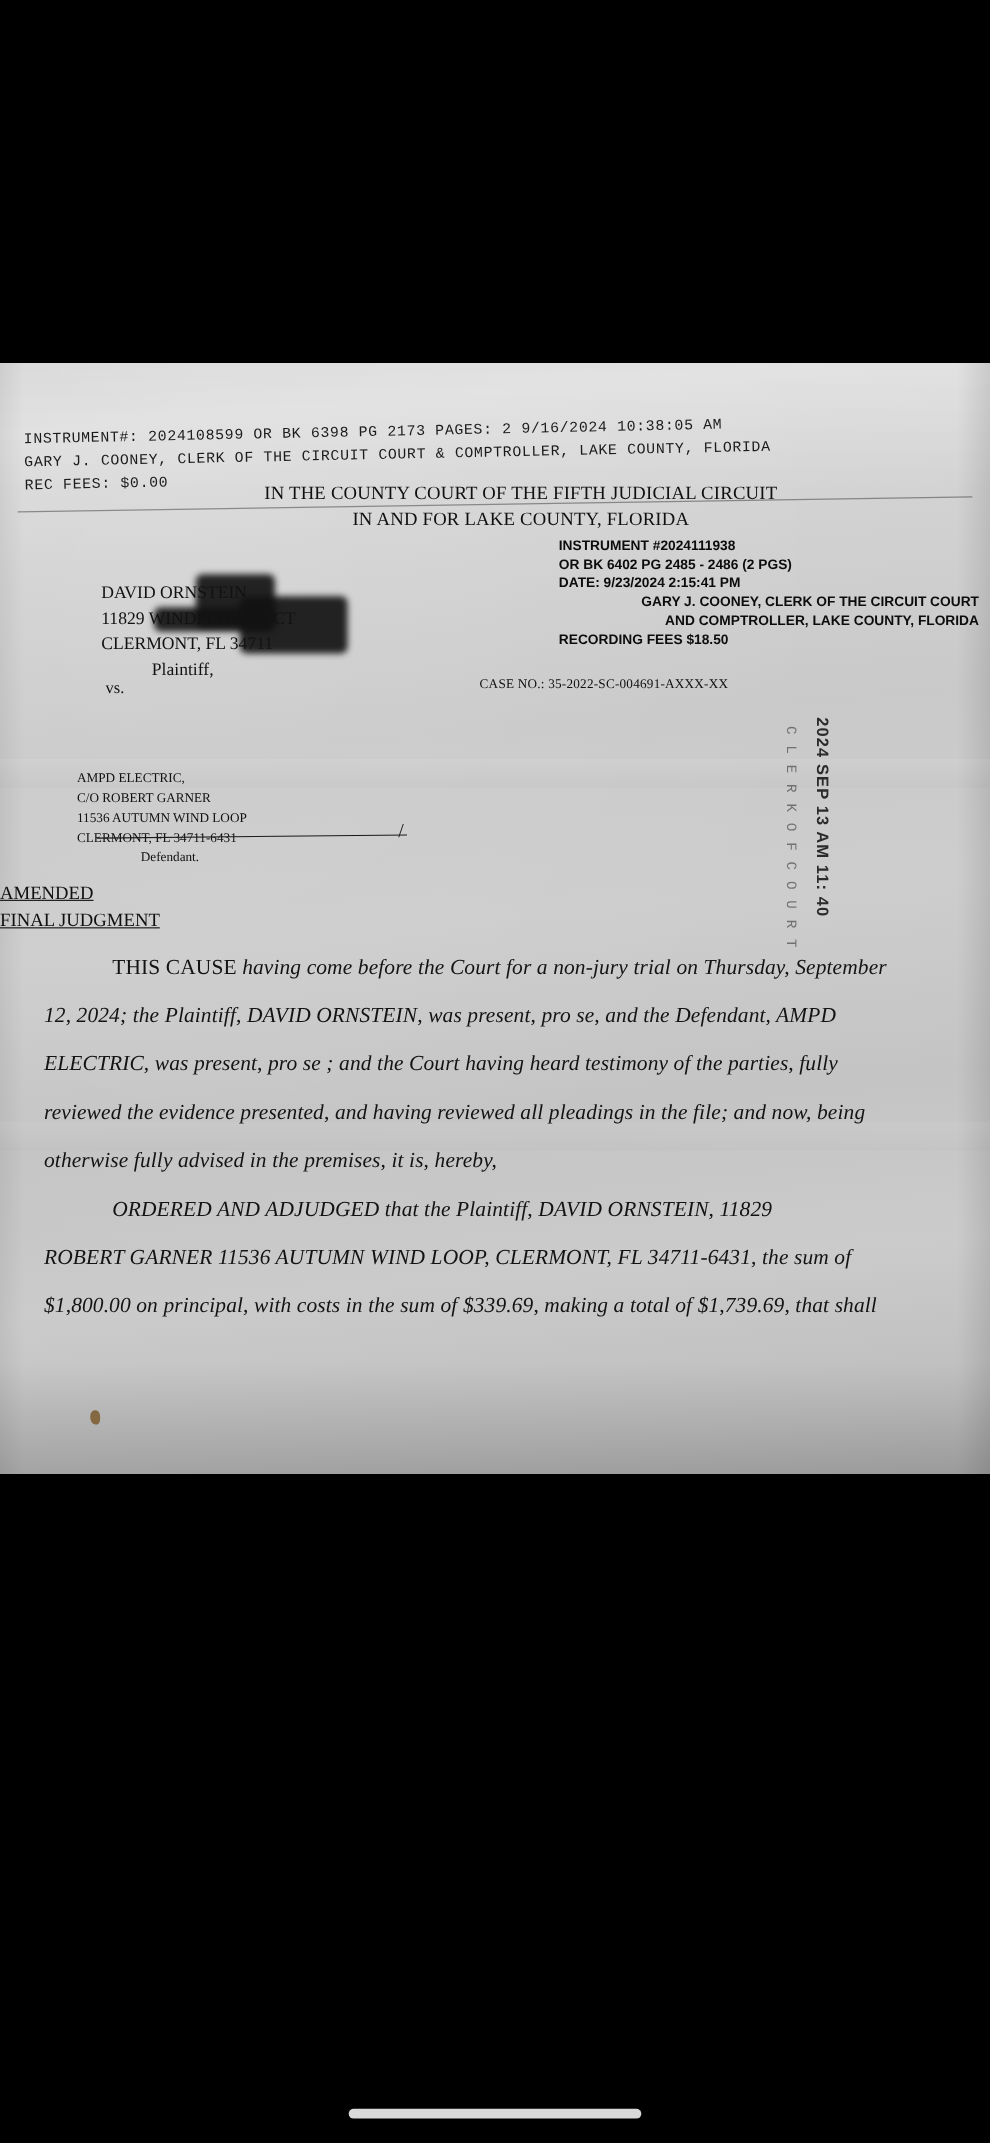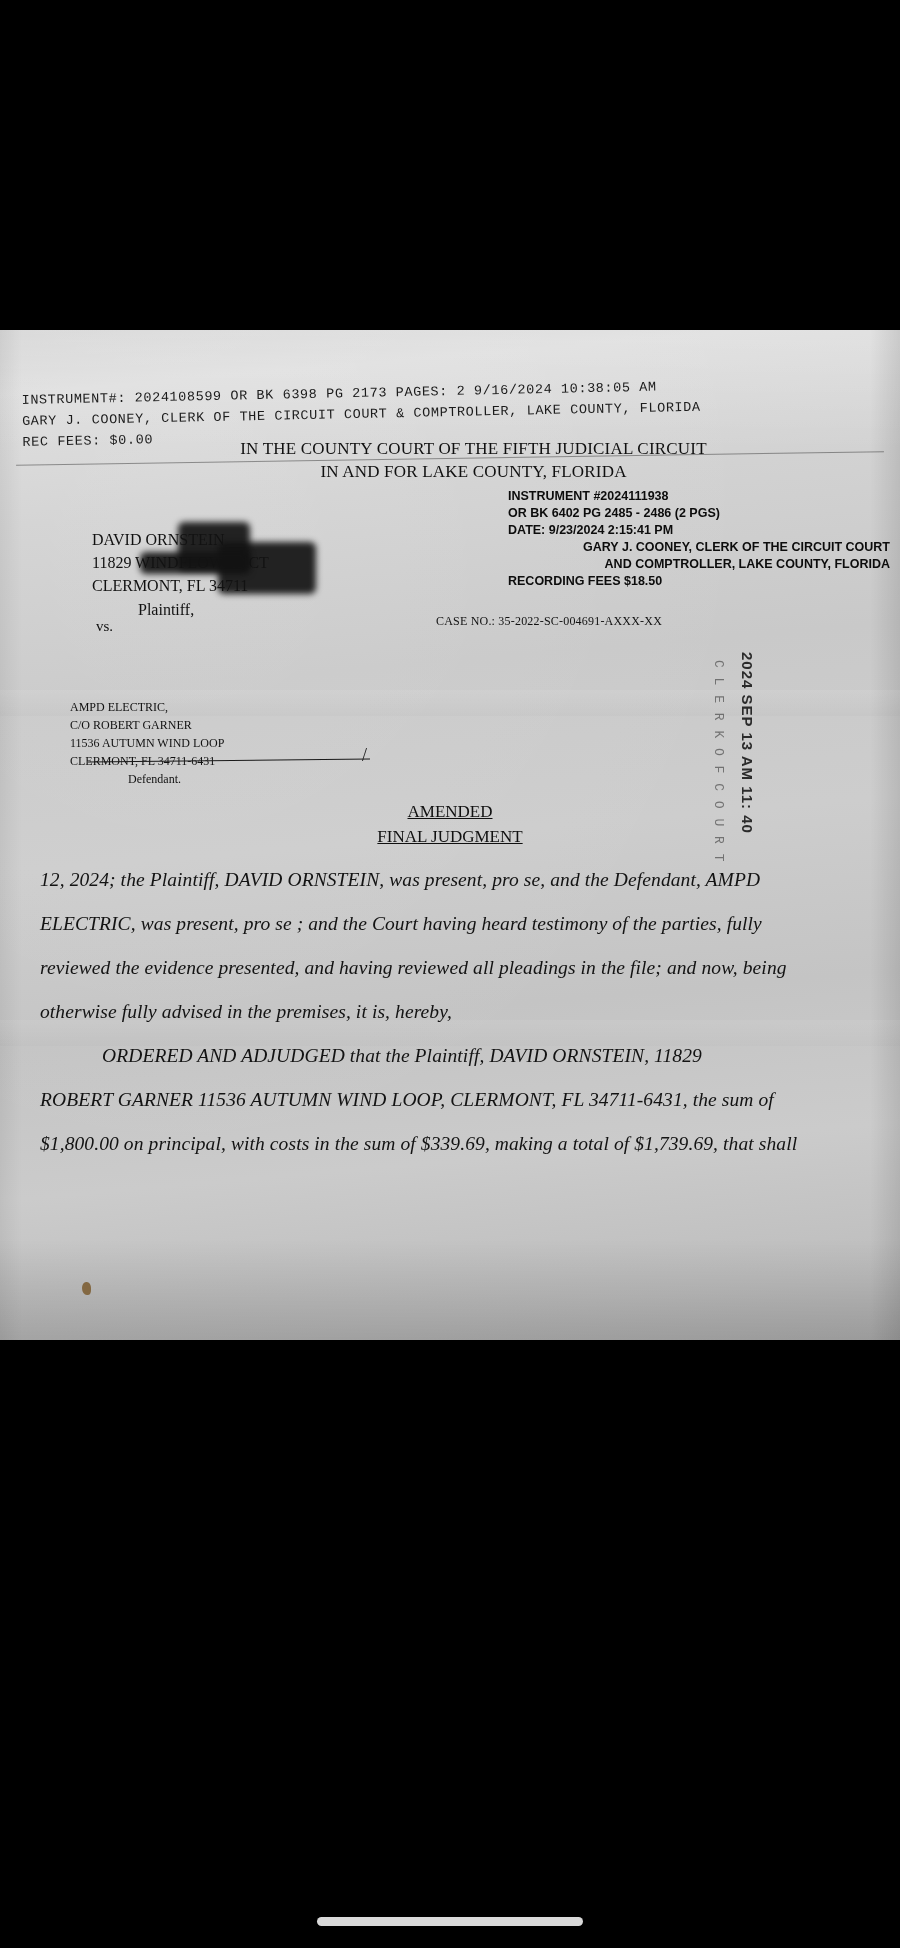--- a/index.html
+++ b/index.html
@@ -194,21 +194,20 @@
     transform: rotate(90deg);
     transform-origin: left top;
     white-space: nowrap;
   }
 
   
   #title {
     position: absolute;
     left: 0; right: 0;
     top: 470px;
-    text-align: center;
     font-size: 17px;
     line-height: 1.45;
     color: #101010;
   }
   #title span { display: block; text-decoration: underline; }
 
   
   #body {
     position: absolute;
     left: 40px;
@@ -310,20 +309,23 @@
 
     <div id="vert-stamp-2">C L E R K   O F   C O U R T</div>
     <div id="vert-stamp">2024 SEP 13  AM 11: 40</div>
 
     <div id="title">
       <span>AMENDED</span>
       <span>FINAL JUDGMENT</span>
     </div>
 
     <div id="body">
+      <p class="ind">
+        <span class="nonital">THIS CAUSE</span><span> having come before the Court for a non-jury trial on Thursday, September</span>
+      </p>
       <p>12, 2024; the Plaintiff, DAVID ORNSTEIN, was present, pro se, and the Defendant, AMPD</p>
       <p>ELECTRIC, was present, pro se ; and the Court having heard testimony of the parties, fully</p>
       <p>reviewed the evidence presented, and having reviewed all pleadings in the file;  and now, being</p>
       <p>otherwise fully advised in the premises, it is, hereby,</p>
       <p class="ind">ORDERED AND ADJUDGED that the Plaintiff, DAVID ORNSTEIN, 11829</p>
       <p>ROBERT GARNER 11536 AUTUMN WIND LOOP, CLERMONT, FL 34711-6431, the sum of</p>
       <p>$1,800.00 on principal, with costs in the sum of $339.69, making a total of $1,739.69, that shall</p>
     </div>
 
     <div id="speck"></div>

